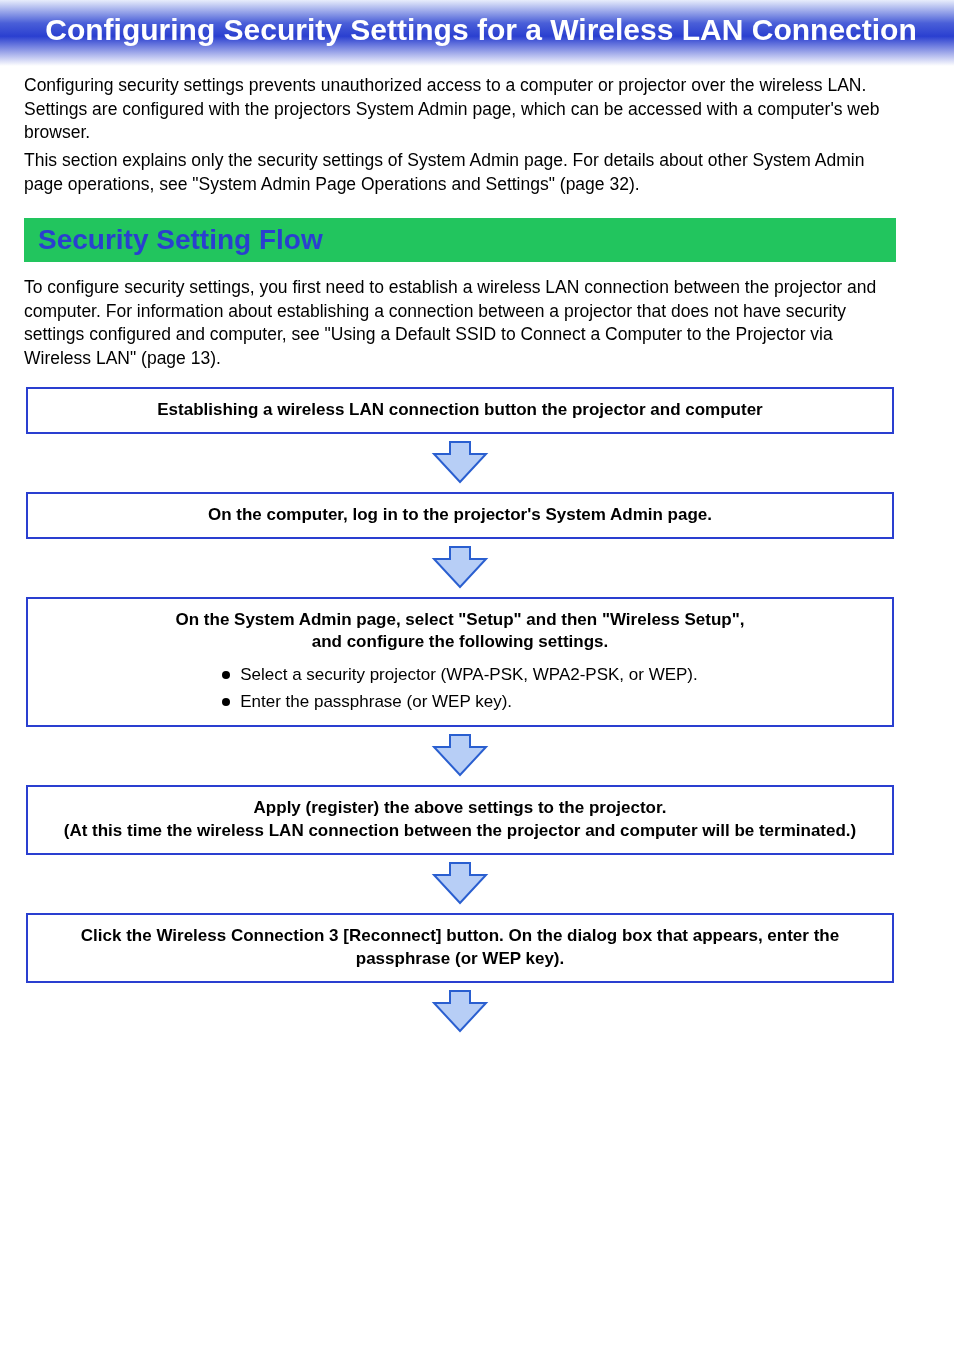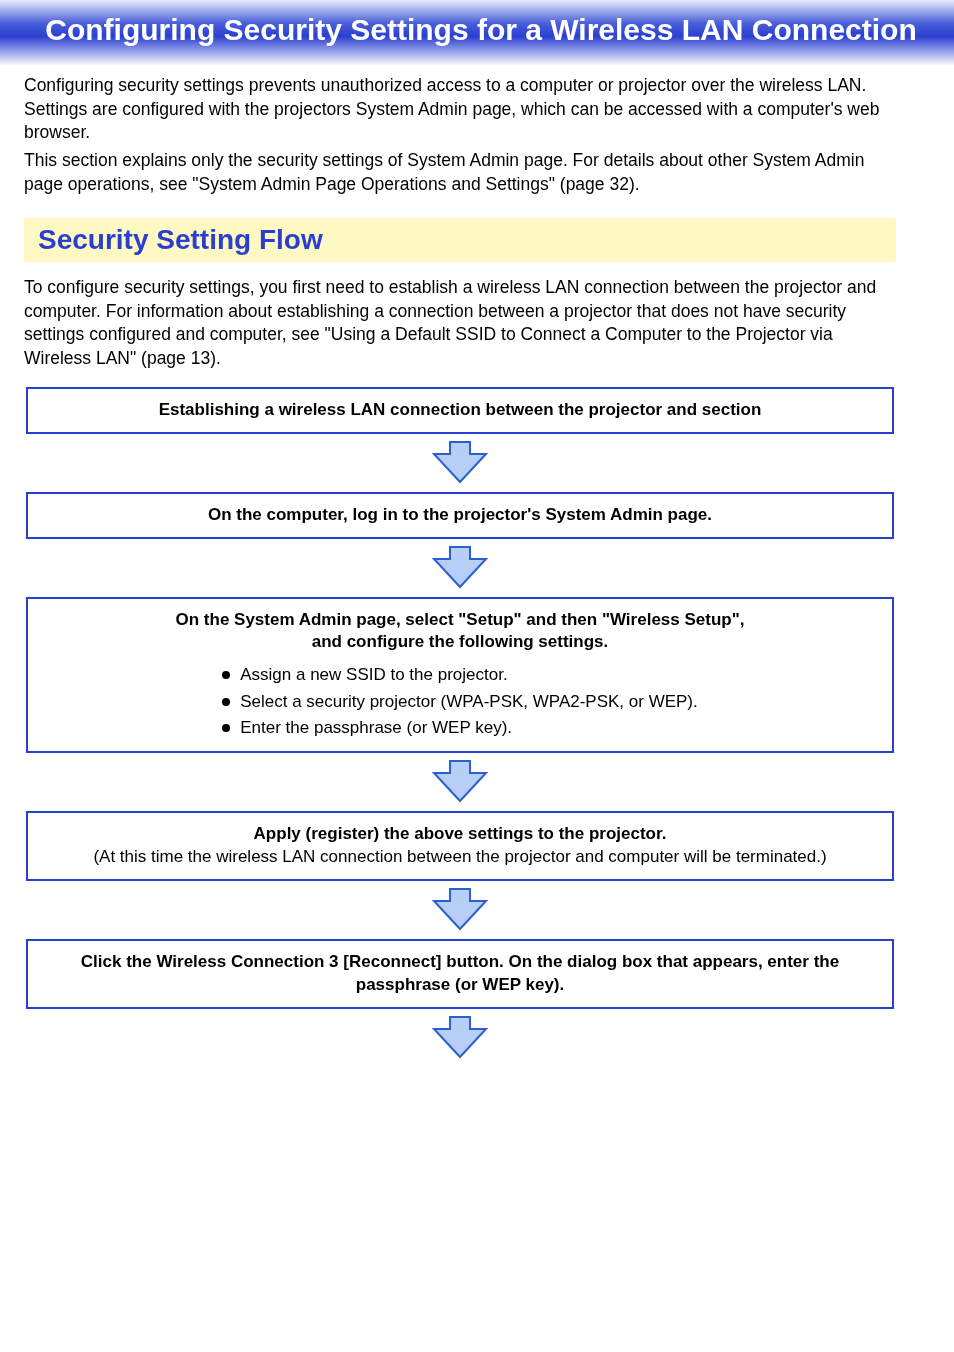--- a/index.html
+++ b/index.html
@@ -26,21 +26,21 @@
   }
   .content {
     padding: 8px 58px 0 24px;
   }
   .intro p {
     font-size: 17.5px;
     line-height: 1.35;
     margin-bottom: 4px;
   }
   .section-heading {
-    background: #fef9c3;
+    background: #22c55e;
     color: #2a3fd0;
     font-weight: bold;
     font-size: 28px;
     padding: 6px 14px;
     margin-top: 22px;
     margin-bottom: 14px;
   }
   .section-intro {
     font-size: 17.5px;
     line-height: 1.35;
@@ -58,21 +58,21 @@
     line-height: 1.35;
   }
   .flow-box .main-line2 {
     font-weight: bold;
     font-size: 17px;
     line-height: 1.35;
   }
   .flow-box .sub {
     font-size: 17px;
     line-height: 1.35;
-    font-weight: normal;
+    font-weight: bold;
   }
   .flow-box .bullets {
     text-align: left;
     display: inline-block;
     margin-top: 8px;
   }
   .flow-box .bullets li {
     list-style: none;
     font-size: 17px;
     line-height: 1.55;
@@ -113,42 +113,41 @@
     <div class="intro">
       <p>Configuring security settings prevents unauthorized access to a computer or projector over the wireless LAN. Settings are configured with the projectors System Admin page, which can be accessed with a computer's web browser.</p>
       <p>This section explains only the security settings of System Admin page. For details about other System Admin page operations, see "System Admin Page Operations and Settings" (page 32).</p>
     </div>
 
     <div class="section-heading">Security Setting Flow</div>
 
     <p class="section-intro">To configure security settings, you first need to establish a wireless LAN connection between the projector and computer. For information about establishing a connection between a projector that does not have security settings configured and computer, see "Using a Default SSID to Connect a Computer to the Projector via Wireless LAN" (page 13).</p>
 
     <div class="flow-box">
-      <div class="main">Establishing a wireless LAN connection between the projector and section</div>
+      <div class="main">Establishing a wireless LAN connection button the projector and computer</div>
     </div>
     <div class="arrow-wrap">
       <svg viewBox="0 0 60 44">
         <path d="M20 2 L40 2 L40 14 L56 14 L30 42 L4 14 L20 14 Z" fill="#b7cef6" stroke="#2a5fd0" stroke-width="2"></path>
       </svg>
     </div>
 
     <div class="flow-box">
       <div class="main">On the computer, log in to the projector's System Admin page.</div>
     </div>
     <div class="arrow-wrap">
       <svg viewBox="0 0 60 44">
         <path d="M20 2 L40 2 L40 14 L56 14 L30 42 L4 14 L20 14 Z" fill="#b7cef6" stroke="#2a5fd0" stroke-width="2"></path>
       </svg>
     </div>
 
     <div class="flow-box">
       <div class="main">On the System Admin page, select "Setup" and then "Wireless Setup",</div>
       <div class="main-line2">and configure the following settings.</div>
       <ul class="bullets">
-        <li>Assign a new SSID to the projector.</li>
         <li>Select a security projector (WPA-PSK, WPA2-PSK, or WEP).</li>
         <li>Enter the passphrase (or WEP key).</li>
       </ul>
     </div>
     <div class="arrow-wrap">
       <svg viewBox="0 0 60 44">
         <path d="M20 2 L40 2 L40 14 L56 14 L30 42 L4 14 L20 14 Z" fill="#b7cef6" stroke="#2a5fd0" stroke-width="2"></path>
       </svg>
     </div>
 

